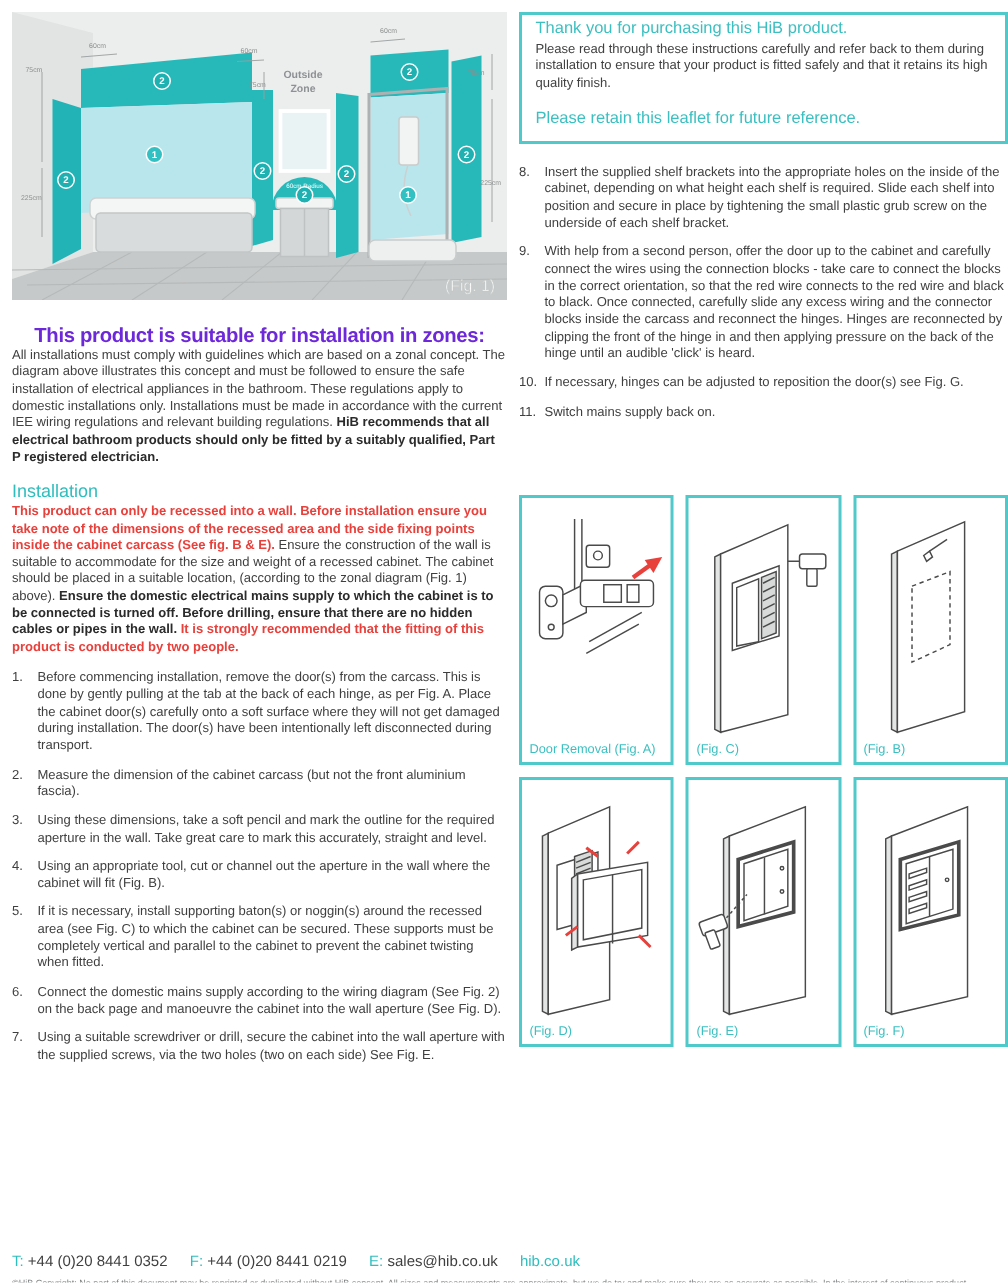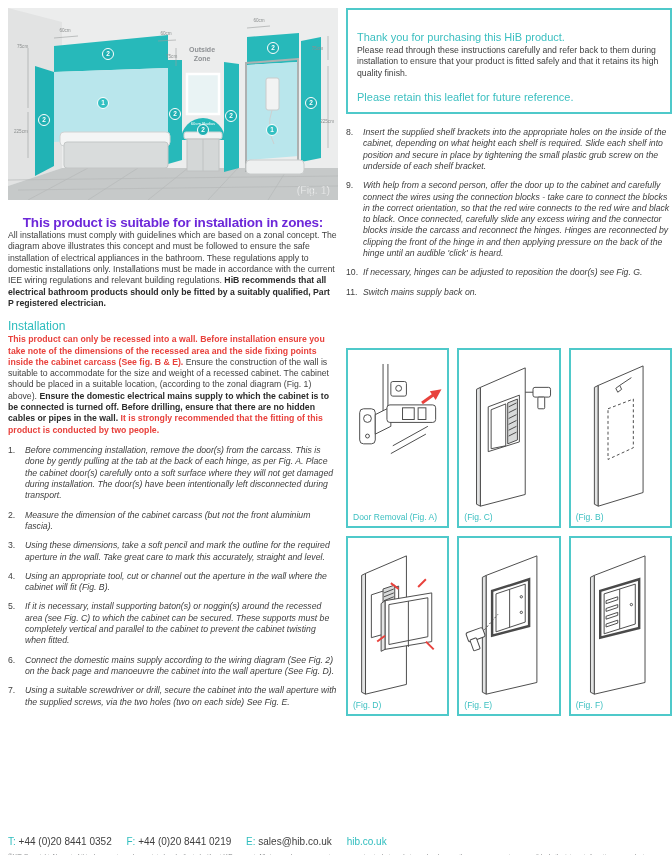--- a/index.html
+++ b/index.html
@@ -22,24 +22,24 @@
   .body-text b { color:#2b2b2b; }
 
   .inst-heading { color:#2fbdbe; font-size:12px; margin:10px 0 1px 0; font-weight:normal; }
   .inst-para { font-size:8.7px; line-height:1.3; }
   .red-b { color:#e8413c; font-weight:bold; }
   .blk-b { color:#2b2b2b; font-weight:bold; }
 
   .steps { margin-top:9px; }
   .step { display:flex; margin-bottom:8px; font-size:8.7px; line-height:1.3; }
   .step .num { flex:0 0 17px; }
-  .step .txt { flex:1;font-style:italic; }
+  .step .txt { flex:1; }
 
   
-  .thanks-box { border:2px solid #4fc9ca; padding:21px 9px 9px 9px; margin-bottom:13px; }
+  .thanks-box { border:2px solid #4fc9ca; padding:3px 9px 9px 9px; margin-bottom:13px; }
   .thanks-title { color:#3bbfc0; font-size:11px; margin-bottom:2px; }
   .thanks-body { font-size:8.7px; line-height:1.3; color:#414141; }
   .thanks-retain { color:#3bbfc0; font-size:11px; margin-top:12px; }
 
   .fig-grid { margin-top:50px; display:grid; grid-template-columns:repeat(3,1fr); gap:8px 8px;border-radius:16px; }
   .fig-box { position:relative; border:2px solid #4fc9ca; height:180px; background:#fff; }
   .fig-box svg { display:block; width:100%; height:100%; }
   .fig-caption { position:absolute; left:5px; bottom:4px; color:#3bbfc0; font-size:8.5px; white-space:nowrap; }
 
   

